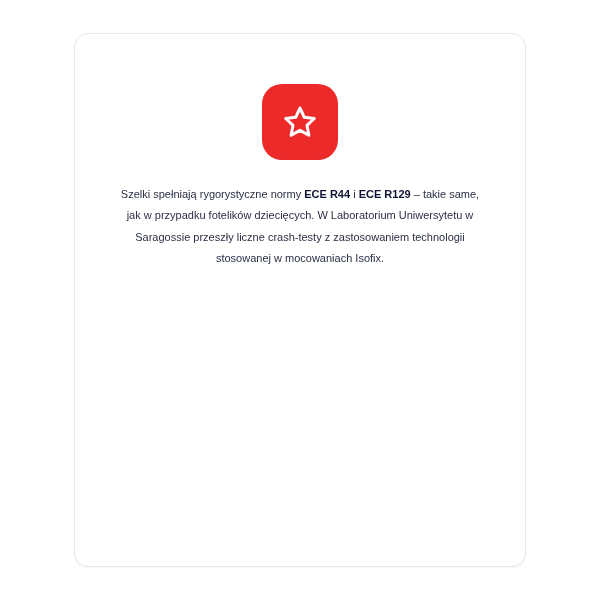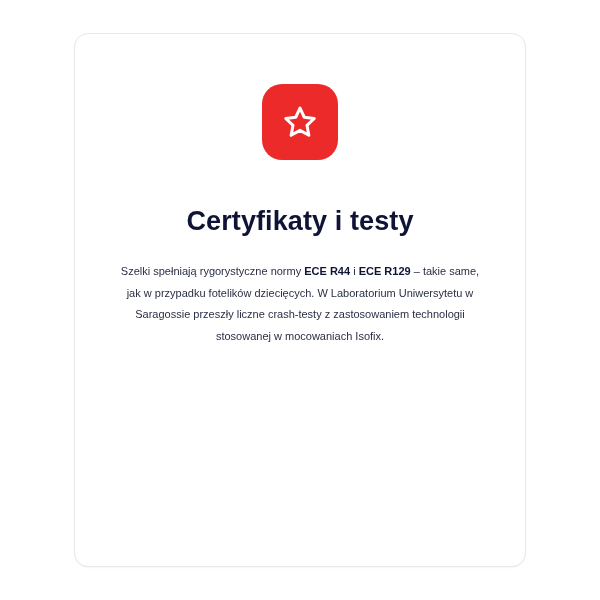--- a/index.html
+++ b/index.html
@@ -74,17 +74,16 @@
 <div class="card" style="border-color: rgb(232, 232, 236);">
 
   <div class="icon-badge" style="background: rgb(236, 42, 42);">
     <span>
       <svg width="38" height="38" viewBox="0 0 24 24" fill="none" stroke="#ffffff" stroke-width="1.9" stroke-linecap="round" stroke-linejoin="round" aria-hidden="true">
         <polygon points="12 3.2 14.7 9 21 9.8 16.4 14.1 17.6 20.4 12 17.3 6.4 20.4 7.6 14.1 3 9.8 9.3 9"></polygon>
       </svg>
     </span>
   </div>
 
-  <h2 class="card-title" style="color: rgb(15, 20, 54);">Certyfikaty i testy</h2>
 
   <p class="card-body"><span>Szelki spełniają rygorystyczne normy </span><b>ECE R44</b><span> i </span><b>ECE R129</b><span> – takie same, jak w przypadku fotelików dziecięcych. W Laboratorium Uniwersytetu w Saragossie przeszły liczne crash-testy z zastosowaniem technologii stosowanej w mocowaniach Isofix.</span></p>
 
 </div>
 
 </body></html>

